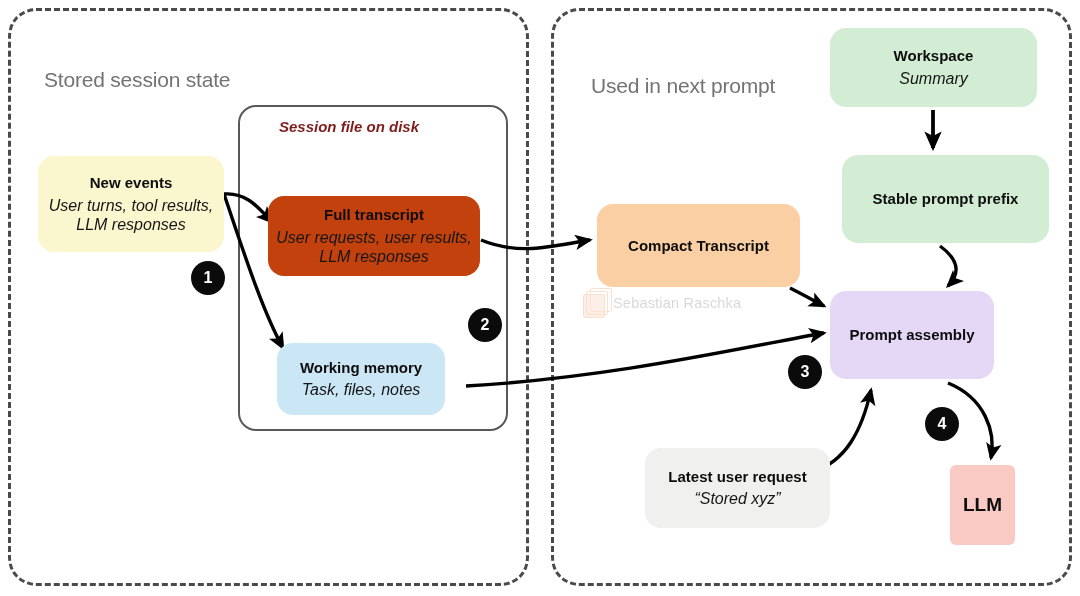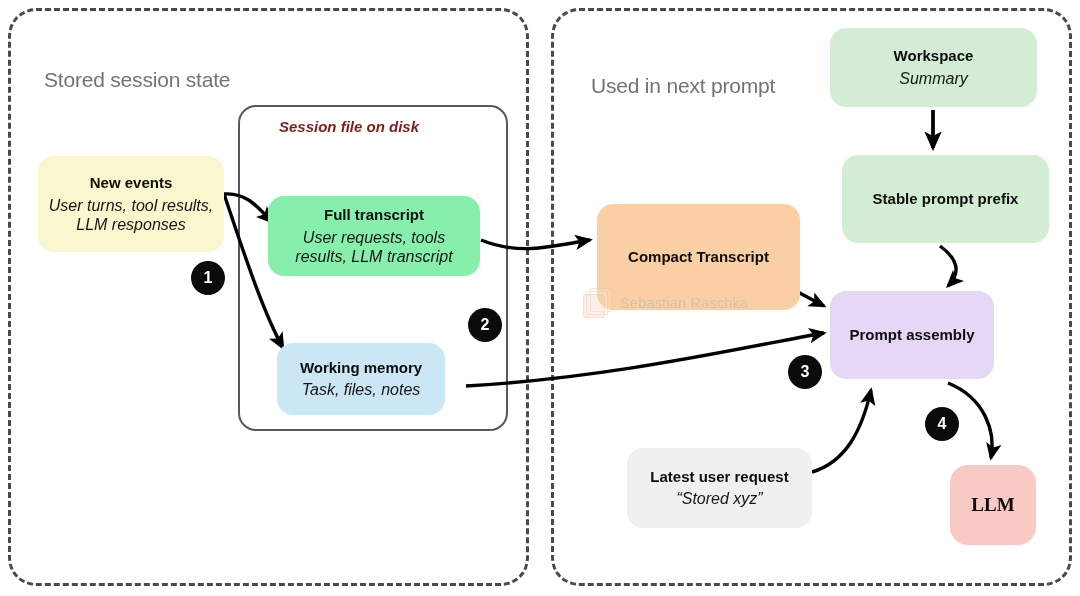--- a/index.html
+++ b/index.html
@@ -75,29 +75,29 @@
   }
   .node .n-sub {
     font-style: italic;
     font-size: 16px;
     color: #161616;
     line-height: 1.2;
     margin-top: 4px;
   }
 
   #node-new-events      { left: 38px;  top: 156px; width: 186px; height: 96px;  background: #faf6ce; }
-  #node-full-transcript { left: 268px; top: 196px; width: 212px; height: 80px;  background: #86efac; }
+  #node-full-transcript { left: 268px; top: 196px; width: 212px; height: 80px;  background: #c2410c; }
   #node-working-memory  { left: 277px; top: 343px; width: 168px; height: 72px;  background: #cbe6f5; }
-  #node-compact         { left: 597px; top: 204px; width: 203px; height: 106px;  background: #f9cfa3; }
+  #node-compact         { left: 597px; top: 204px; width: 203px; height: 83px;  background: #f9cfa3; }
   #node-workspace       { left: 830px; top: 28px;  width: 207px; height: 79px;  background: #d2edd4; }
   #node-stable-prefix   { left: 830px; top: 155px; width: 207px; height: 88px;  background: #d2edd4; margin-left: 12px; }
   #node-prompt-assembly { left: 830px; top: 291px; width: 164px; height: 88px;  background: #e5d8f7; }
-  #node-latest-request  { left: 627px; top: 448px; width: 185px; height: 80px;  background: #f0f0ee; }
-  #node-llm             { left: 950px; top: 465px; width: 86px;  height: 80px;  background: #f9c9c4;
-                          border-radius: 18px; font-family: Liberation Serif, serif; }
+  #node-latest-request  { left: 645px; top: 448px; width: 185px; height: 80px;  background: #f0f0ee; }
+  #node-llm             { left: 950px; top: 465px; width: 65px;  height: 80px;  background: #f9c9c4;
+                          border-radius: 6px; }
   #node-llm .n-title { font-size: 19px; }
 
   .step {
     position: absolute;
     width: 34px;
     height: 34px;
     border-radius: 50%;
     background: #0b0b0b;
     color: #ffffff;
     font-weight: bold;
@@ -118,21 +118,21 @@
     height: 596px;
     pointer-events: none;
   }
 
   #watermark {
     position: absolute;
     left: 583px;
     top: 288px;
     display: flex;
     align-items: center;
-    gap: 7px;
+    gap: 0;
     opacity: 0.55;
   }
   #watermark .wm-text {
     font-size: 14.5px;
     color: #b9b9b9;
     letter-spacing: 0.2px;
     white-space: nowrap;
   }
   #watermark .wm-mark {
     position: relative;
@@ -190,21 +190,21 @@
     <path d="M 948 383 C 985 398 996 432 991 458" fill="none" stroke="#000000" stroke-width="3.4" marker-end="url(#ah)"></path>
   </svg>
 
   <div class="node" id="node-new-events">
     <div class="n-title">New events</div>
     <div class="n-sub">User turns, tool results, LLM responses</div>
   </div>
 
   <div class="node" id="node-full-transcript">
     <div class="n-title">Full transcript</div>
-    <div class="n-sub">User requests, tools results, LLM transcript</div>
+    <div class="n-sub">User requests, user results, LLM responses</div>
   </div>
 
   <div class="node" id="node-working-memory">
     <div class="n-title">Working memory</div>
     <div class="n-sub">Task, files, notes</div>
   </div>
 
   <div class="node" id="node-compact">
     <div class="n-title">Compact Transcript</div>
   </div>

